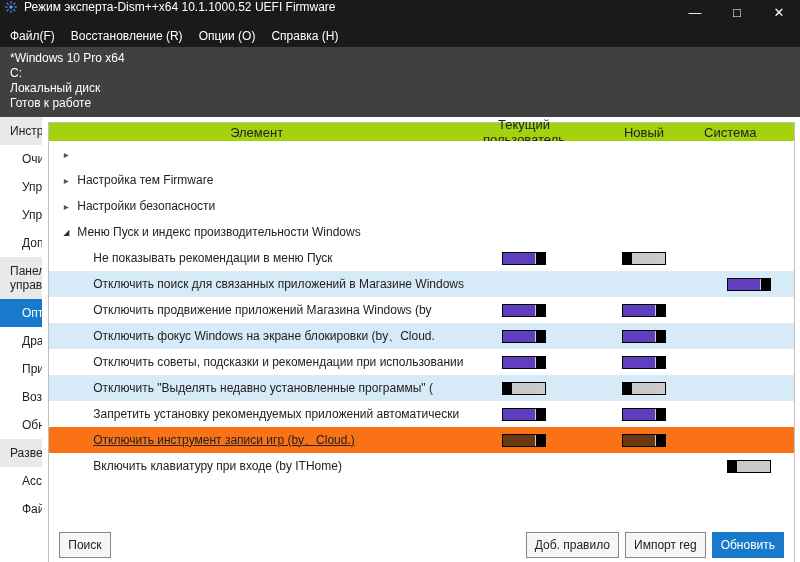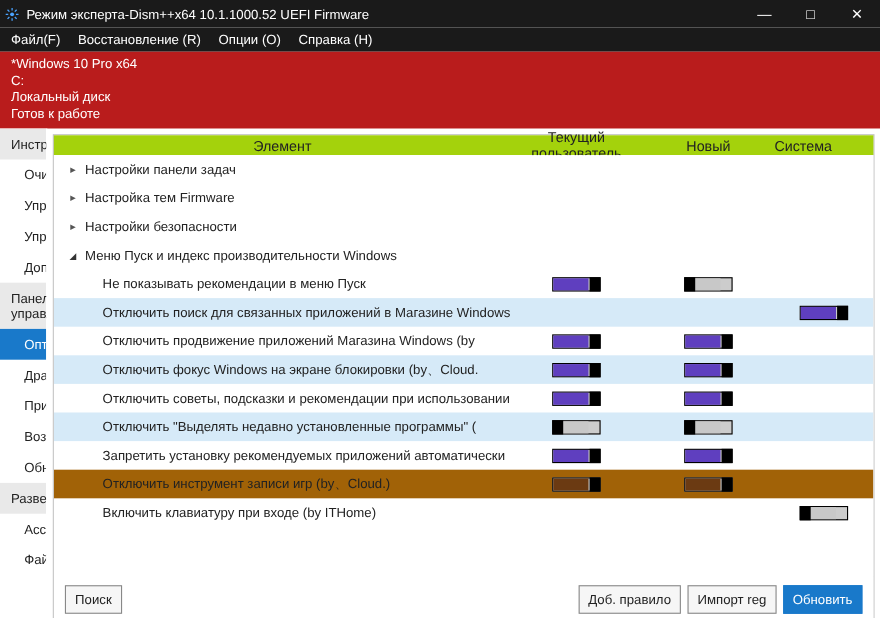--- a/index.html
+++ b/index.html
@@ -1,43 +1,43 @@
 <!DOCTYPE html>
 <html><head>
 <meta charset="utf-8">
 <style>
   * { box-sizing: border-box; margin: 0; padding: 0; }
   html, body { width: 800px; height: 562px; font-family: "Segoe UI", Tahoma, sans-serif; font-size: 12px; background: #fff; overflow: hidden; }
-  .titlebar { background: #1a1a1a; color: #fff; height: 25px; display: flex; align-items: center; }
+  .titlebar { background: #1a1a1a; color: #fff; height: 25px; display: flex; }
   .titlebar .icon { width: 22px; display: flex; justify-content: center; }
   .titlebar .title { flex: 1; font-size: 12px; padding-left: 2px; }
   .titlebar .winbtn { width: 42px; height: 25px; display: flex; align-items: center; justify-content: center; color: #fff; font-size: 13px; }
   .menubar { background: #1a1a1a; color: #fff; height: 22px; display: flex; align-items: flex-end; padding-left: 2px; }
   .menubar .menuitem { padding: 0 8px; height: 22px; display: flex; align-items: center; font-size: 12px; }
-  .infobar { background: #b91c1c; color: #fff; padding: 4px 10px 6px 10px; font-size: 12px; line-height: 15px; }
+  .infobar { background: #404040; color: #fff; padding: 4px 10px 6px 10px; font-size: 12px; line-height: 15px; }
   .body { display: flex; height: calc(562px - 25px - 22px - 63px); background: #fff; }
   .sidebar { width: 160px; background: #fff; border-right: 1px solid #fff; overflow: hidden; }
   .side-cat { background: #e9e9e9; padding: 7px 10px; font-size: 12px; color: #222; border-bottom: 0; }
   .side-item { padding: 7px 10px 7px 22px; font-size: 12px; color: #222; white-space: nowrap; overflow: hidden; }
   .side-item.selected { background: #1979CA; color: #fff; }
   .main { flex: 1; display: flex; flex-direction: column; background: #fff; border: 1px solid #c0c0c0; margin: 5px 5px 0 5px; }
   .header-row { background: #A4D20C; color: #222; display: flex; align-items: center; height: 18px; font-size: 13px; }
   .col-el { flex: 1; text-align: center; }
   .col-cu { width: 120px; text-align: center; }
   .col-nu { width: 120px; text-align: center; margin-top: 16px; }
   .col-sys { width: 90px; text-align: left; }
   .tree-area { flex: 1; overflow-y: scroll; background: #fff; position: relative; }
   .tree-row { display: flex; align-items: center; height: 26px; font-size: 12px; color: #222; }
   .tree-row.collapsed .arrow::before { content: "▸"; font-size: 10px; color: #555; }
   .tree-row.expanded .arrow::before { content: "◢"; font-size: 8px; color: #333; }
   .tree-row .arrow { width: 14px; display: inline-flex; justify-content: center; margin-left: 10px; }
   .tree-row .label { flex: 1; padding-left: 4px; white-space: nowrap; overflow: hidden; }
   .child-row { display: flex; align-items: center; height: 26px; font-size: 12px; color: #222; }
   .child-row.alt { background: #D6EAF8; }
-  .child-row.hl { background: #a16207; }
+  .child-row.hl { background: #f97316; text-decoration: underline; }
   .child-row .indent { width: 44px; }
   .child-row .clabel { flex: 1; white-space: nowrap; overflow: hidden; }
   .child-row .ccol { width: 120px; display: flex; justify-content: center; }
   .child-row .ccol.sys { width: 90px; }
   .toggle { width: 44px; height: 13px; border: 1px solid #000; display: inline-flex; background: #ccc; position: relative; }
   .toggle .fill { height: 100%; width: 32px; }
   .toggle .knob { position: absolute; top: -1px; width: 10px; height: 13px; background: #000; }
   .toggle.on .fill { background: #5F3FBF; }
   .toggle.on .knob { right: -1px; }
   .toggle.off .fill { background: #c8c8c8; }
@@ -112,21 +112,20 @@
   <div class="main">
     <div class="header-row">
       <div class="col-el">Элемент</div>
       <div class="col-cu">Текущий пользователь</div>
       <div class="col-nu">Новый пользователь</div>
       <div class="col-sys">Система</div>
     </div>
     <div class="tree-area" id="tree">
         <div class="tree-row collapsed">
           <span class="arrow"></span>
-          <span class="label">Настройки панели задач</span>
         </div>
         <div class="tree-row collapsed">
           <span class="arrow"></span>
           <span class="label">Настройка тем Firmware</span>
         </div>
         <div class="tree-row collapsed">
           <span class="arrow"></span>
           <span class="label">Настройки безопасности</span>
         </div>
         <div class="tree-row expanded">

